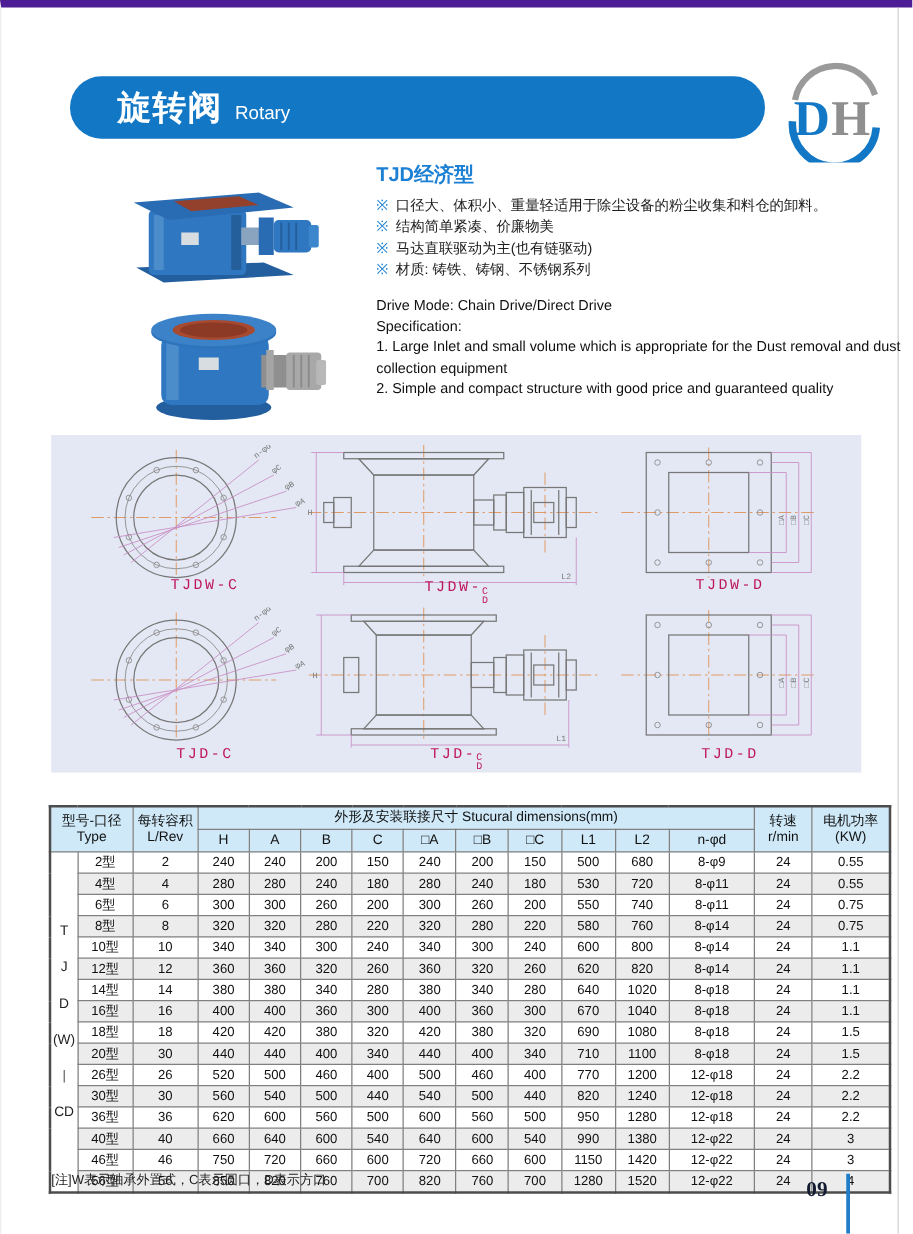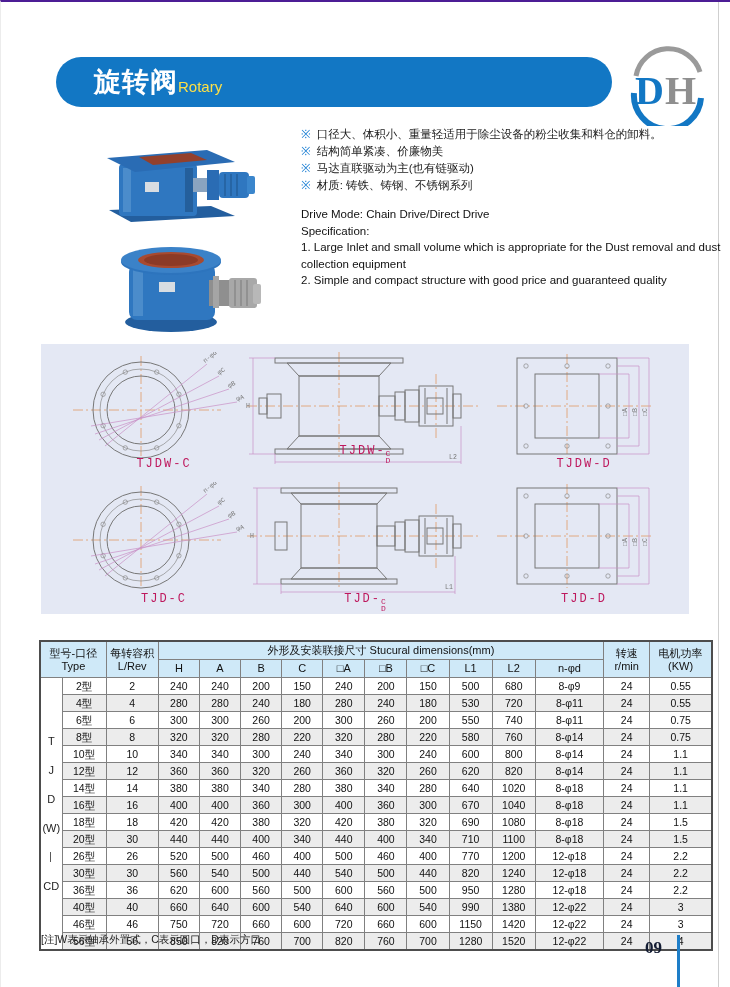--- a/index.html
+++ b/index.html
@@ -1,27 +1,27 @@
 <!DOCTYPE html>
 <html><head>
 <meta charset="utf-8">
 <style>
   html,body{margin:0;padding:0;background:#ffffff;}
   .page{
     position:relative;width:730px;height:987px;background:#fff;
     font-family:"Liberation Sans",sans-serif;overflow:hidden;box-sizing:border-box;
-    border-top:2px solid #4c1d95;border-left:1px solid #ececec;
+    border-top:6px solid #4c1d95;border-left:1px solid #ececec;
   }
   .page-right-edge{position:absolute;left:717px;top:0;width:1px;height:987px;background:#cfcfcf;}
 
   
   .banner{position:absolute;left:55px;top:55px;width:556px;height:50px;background:#1277c4;
     border-radius:25px;display:flex;align-items:center;padding-left:38px;box-sizing:border-box;}
   .banner-cn{font-size:27px;font-weight:bold;color:#fff;letter-spacing:1px;}
-  .banner-en{font-size:15px;color:#fde047;margin-left:0;margin-top:8px;}
+  .banner-en{font-size:15px;color:#ffffff;margin-left:10px;margin-top:8px;}
 
   .logo{position:absolute;left:620px;top:44px;width:94px;height:80px;}
 
   
   .intro{position:absolute;left:300px;top:124px;width:422px;}
   .h-blue{color:#1b7fd4;font-weight:bold;font-size:16px;margin:0 0 6px 0;}
   .bullet-line{font-size:11.5px;color:#1c1c1c;line-height:17px;display:flex;}
   .mark{color:#1b7fd4;margin-right:6px;flex:0 0 auto;}
   .tjd-block{margin-top:12px;}
   .spec-line{font-size:11.5px;color:#111;line-height:16.5px;}
@@ -111,20 +111,21 @@
     <rect x="108" y="42" width="22" height="26" fill="#8f8f8f"></rect>
     <rect x="112" y="38" width="6" height="32" fill="#a5a5a5"></rect>
     <rect x="128" y="40" width="28" height="30" rx="3" fill="#a8a8a8"></rect>
     <line x1="134" y1="42" x2="134" y2="68" stroke="#8a8a8a" stroke-width="1.5"></line>
     <line x1="140" y1="42" x2="140" y2="68" stroke="#8a8a8a" stroke-width="1.5"></line>
     <line x1="146" y1="42" x2="146" y2="68" stroke="#8a8a8a" stroke-width="1.5"></line>
     <rect x="152" y="46" width="8" height="20" rx="2" fill="#b8b8b8"></rect>
   </svg>
 
   <div class="intro">
+    <div class="h-blue">TJD经济型</div>
     <div class="bullet-line">
       <span class="mark">※</span>
       <span>口径大、体积小、重量轻适用于除尘设备的粉尘收集和料仓的卸料。</span>
     </div>
     <div class="bullet-line">
       <span class="mark">※</span>
       <span>结构简单紧凑、价廉物美</span>
     </div>
     <div class="bullet-line">
       <span class="mark">※</span>
@@ -220,21 +221,21 @@
       <path class="dim" d="M128,14 H150 M128,94 H150 M150,14 V94"></path>
       <path class="dim" d="M128,6 H160 M128,102 H160 M160,6 V102"></path>
       <text class="dtx" x="138" y="64" transform="rotate(-90 138 64)">□A</text>
       <text class="dtx" x="148" y="64" transform="rotate(-90 148 64)">□B</text>
       <text class="dtx" x="158" y="64" transform="rotate(-90 158 64)">□C</text>
     </svg>
 
     <div class="dlabel" style="left:28px;top:113px;width:190px;">
       <span>TJDW-C</span>
     </div>
-    <div class="dlabel" style="left:198px;top:100px;width:252px;">
+    <div class="dlabel" style="left:198px;top:115px;width:252px;">
       <span>TJDW-</span><span class="stack">
           <i>C</i>
           <i>D</i>
         </span>
     </div>
     <div class="dlabel" style="left:448px;top:113px;width:190px;">
       <span>TJDW-D</span>
     </div>
 
     <svg class="drw" style="left:28px;top:138px;" width="190" height="108" viewBox="0 0 190 108">

